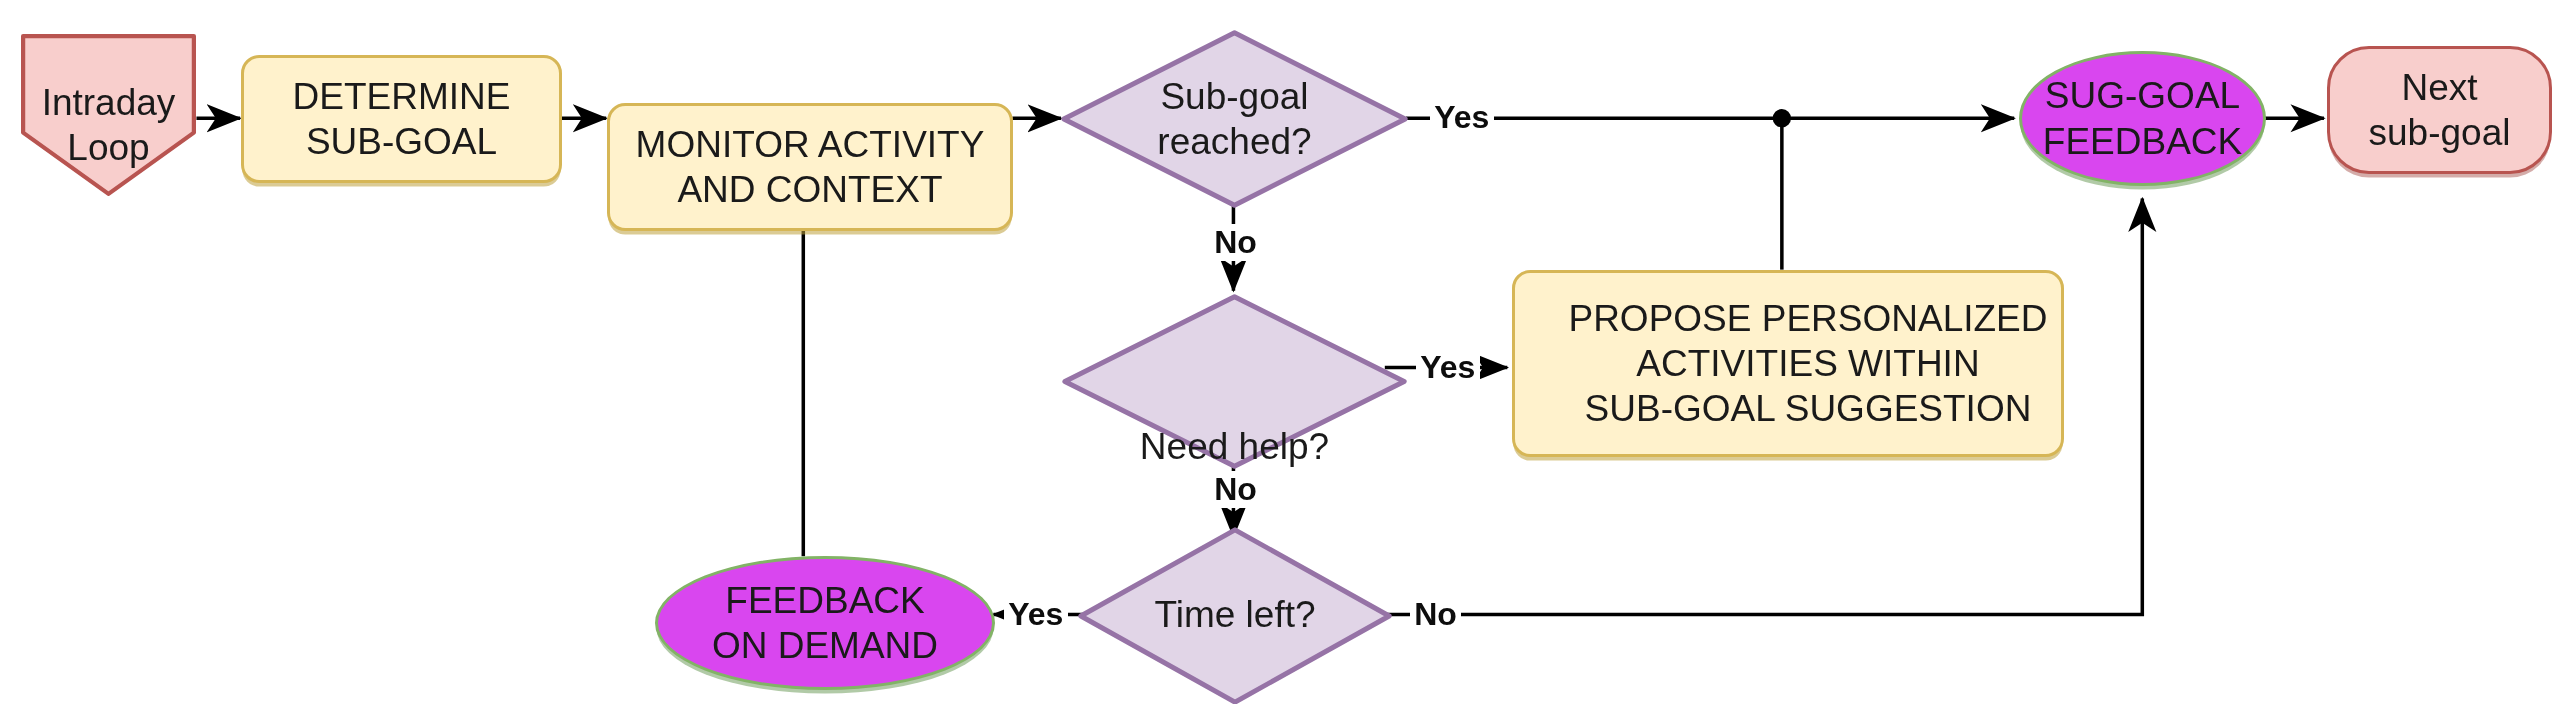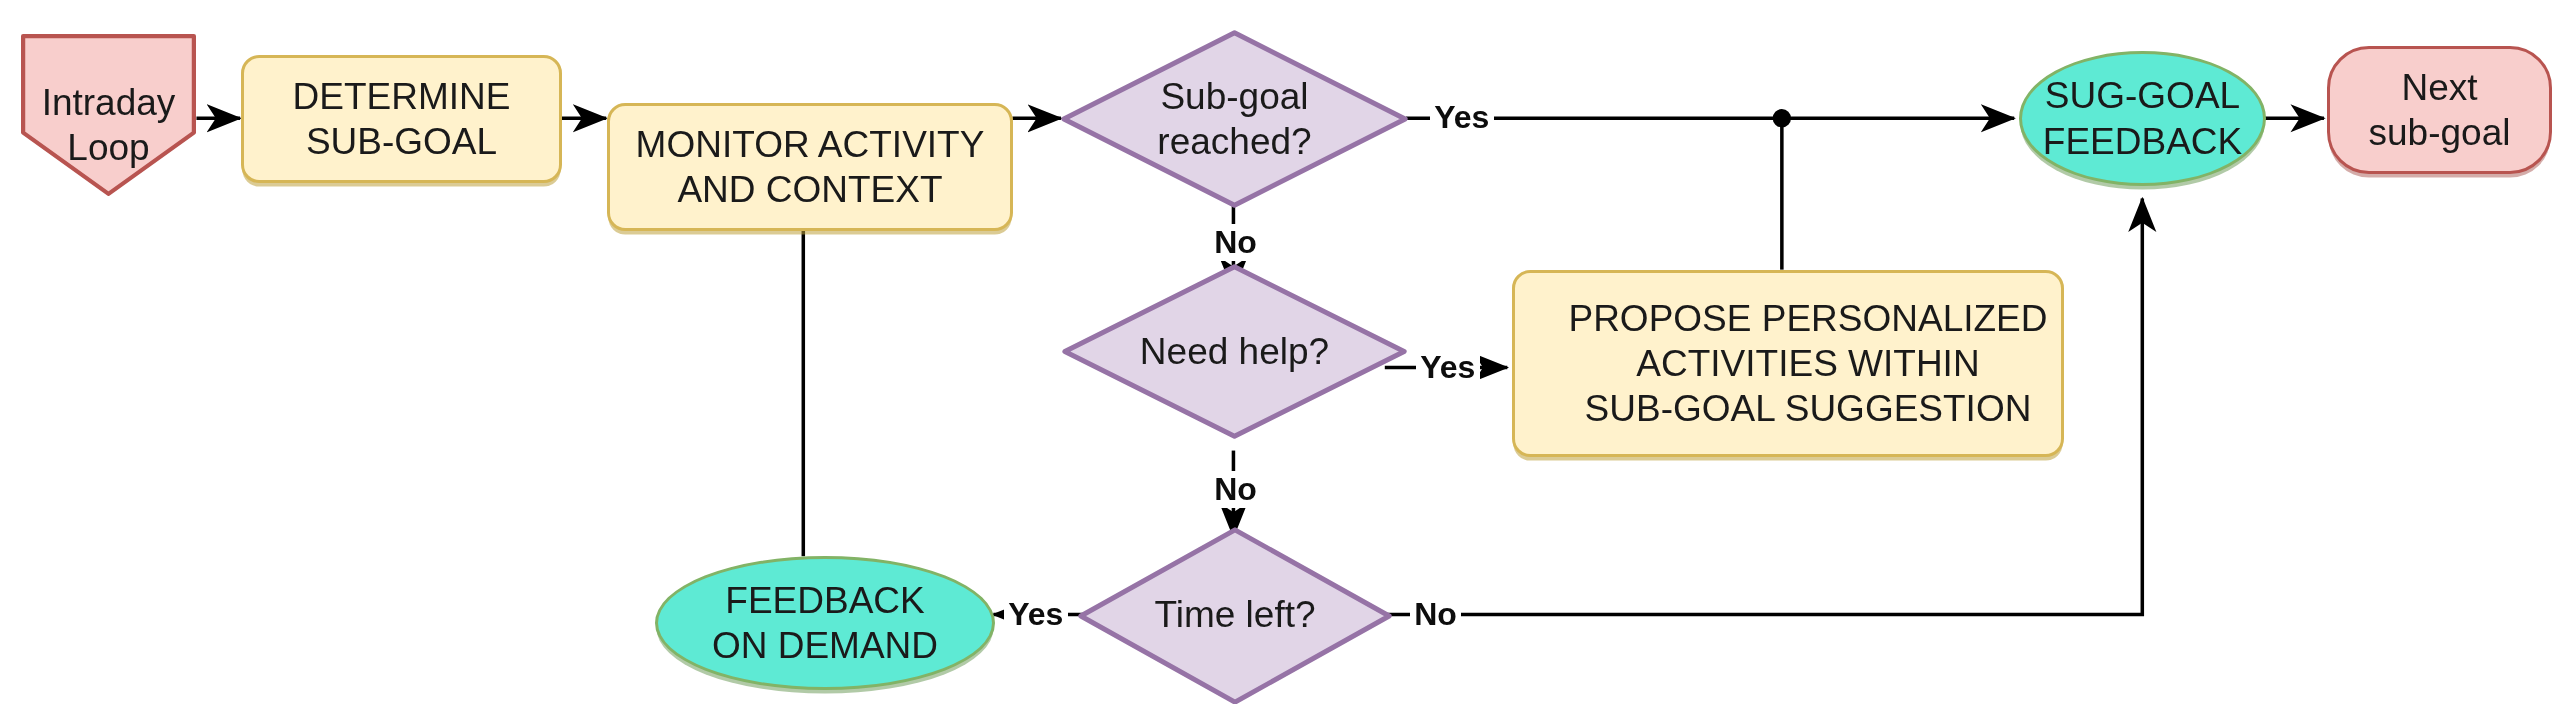--- a/index.html
+++ b/index.html
@@ -69,21 +69,21 @@
     left: 0; top: 0; right: 0; bottom: 0;
     z-index: -1;
   }
   .diamond .dlabel, .pentagon .plabel, .ellipse .elabel {
     position: relative;
     z-index: 2;
   }
   
   .ellipse {
     font-size: 37px;
-    background: #5eead4;
+    background: #d946ef;
     border: 3.5px solid #82b366;
     border-radius: 50% / 50%;
     box-shadow: 0 5px 0 -1.4px rgba(100,150,80,0.5);
   }
   
   .elabel-txt {
     position: absolute;
     font-family: "Liberation Sans", sans-serif;
     font-size: 32px;
     font-weight: bold;
@@ -155,21 +155,21 @@
   </div>
 
   <div class="node diamond" style="left:1061px; top:30px; width:347px; height:178px;">
     <svg class="dshape" viewBox="0 0 492 252" preserveAspectRatio="none" style="position:absolute; left:0; top:0; width:347px; height:178px; z-index:1;">
       <polygon points="246,4 488,126 246,248 4,126" fill="#e1d5e7" stroke="#9673a6" stroke-width="7" stroke-linejoin="round"></polygon>
     </svg>
     <span class="dlabel">Sub-goal
 reached?</span>
   </div>
 
-  <div class="node diamond" style="left:1062px; top:264px; width:345px; height:175px;">
+  <div class="node diamond" style="left:1062px; top:294px; width:345px; height:175px;align-items:flex-end;">
     <svg class="dshape" viewBox="0 0 490 248" preserveAspectRatio="none" style="position:absolute; left:0; top:0; width:345px; height:175px; z-index:1;">
       <polygon points="245,4 486,124 245,244 4,124" fill="#e1d5e7" stroke="#9673a6" stroke-width="7" stroke-linejoin="round"></polygon>
     </svg>
     <span class="dlabel">Need help?</span>
   </div>
 
   <div class="node diamond" style="left:1078px; top:527px; width:314px; height:178px;">
     <svg class="dshape" viewBox="0 0 446 252" preserveAspectRatio="none" style="position:absolute; left:0; top:0; width:314px; height:178px; z-index:1;">
       <polygon points="223,4 442,126 223,248 4,126" fill="#e1d5e7" stroke="#9673a6" stroke-width="7" stroke-linejoin="round"></polygon>
     </svg>

